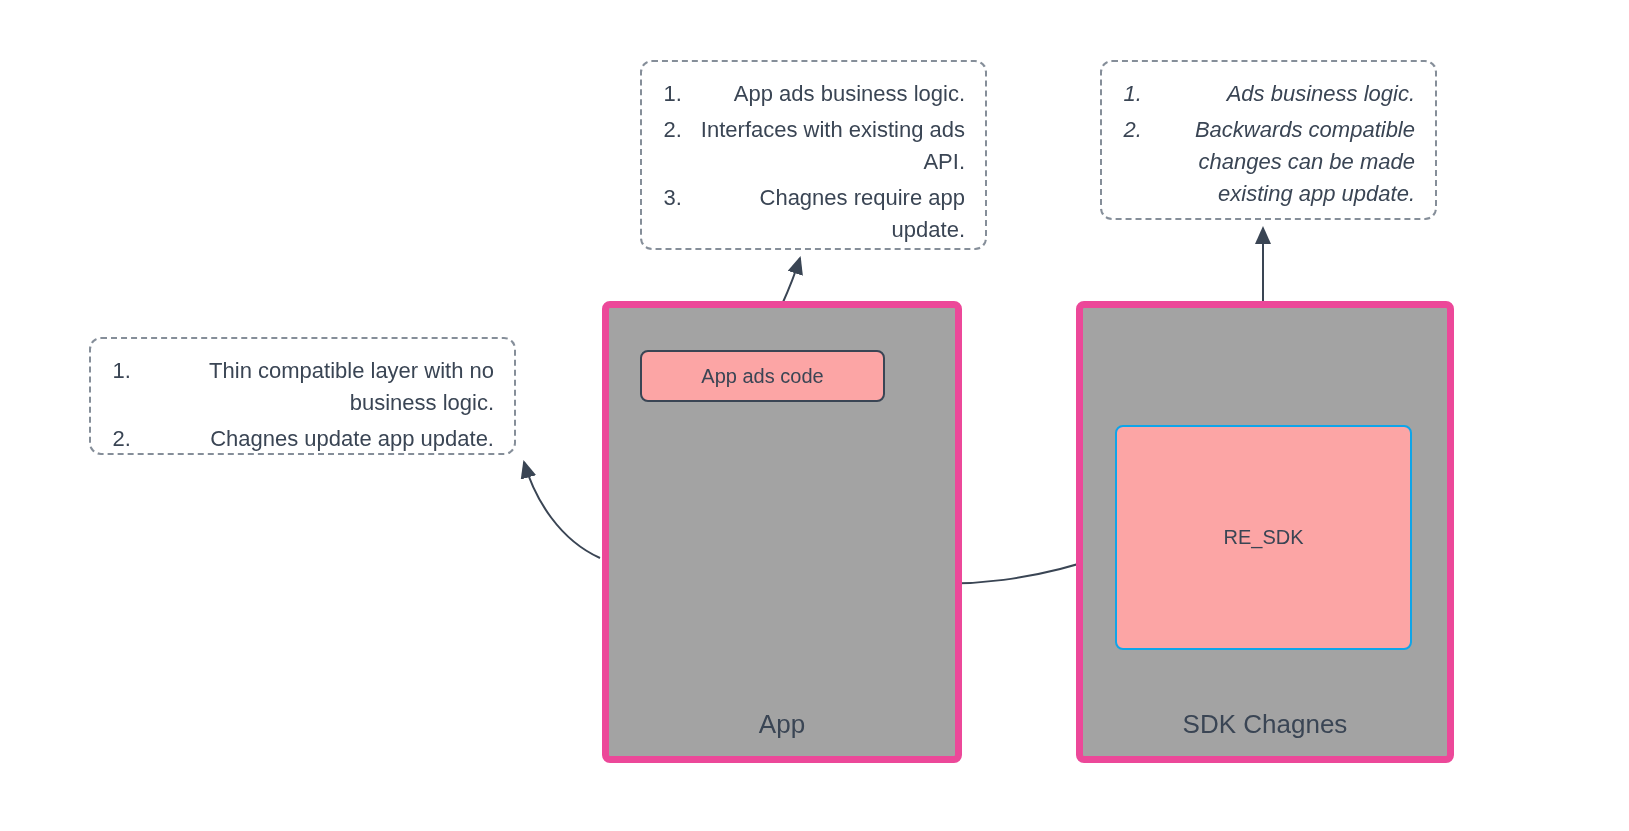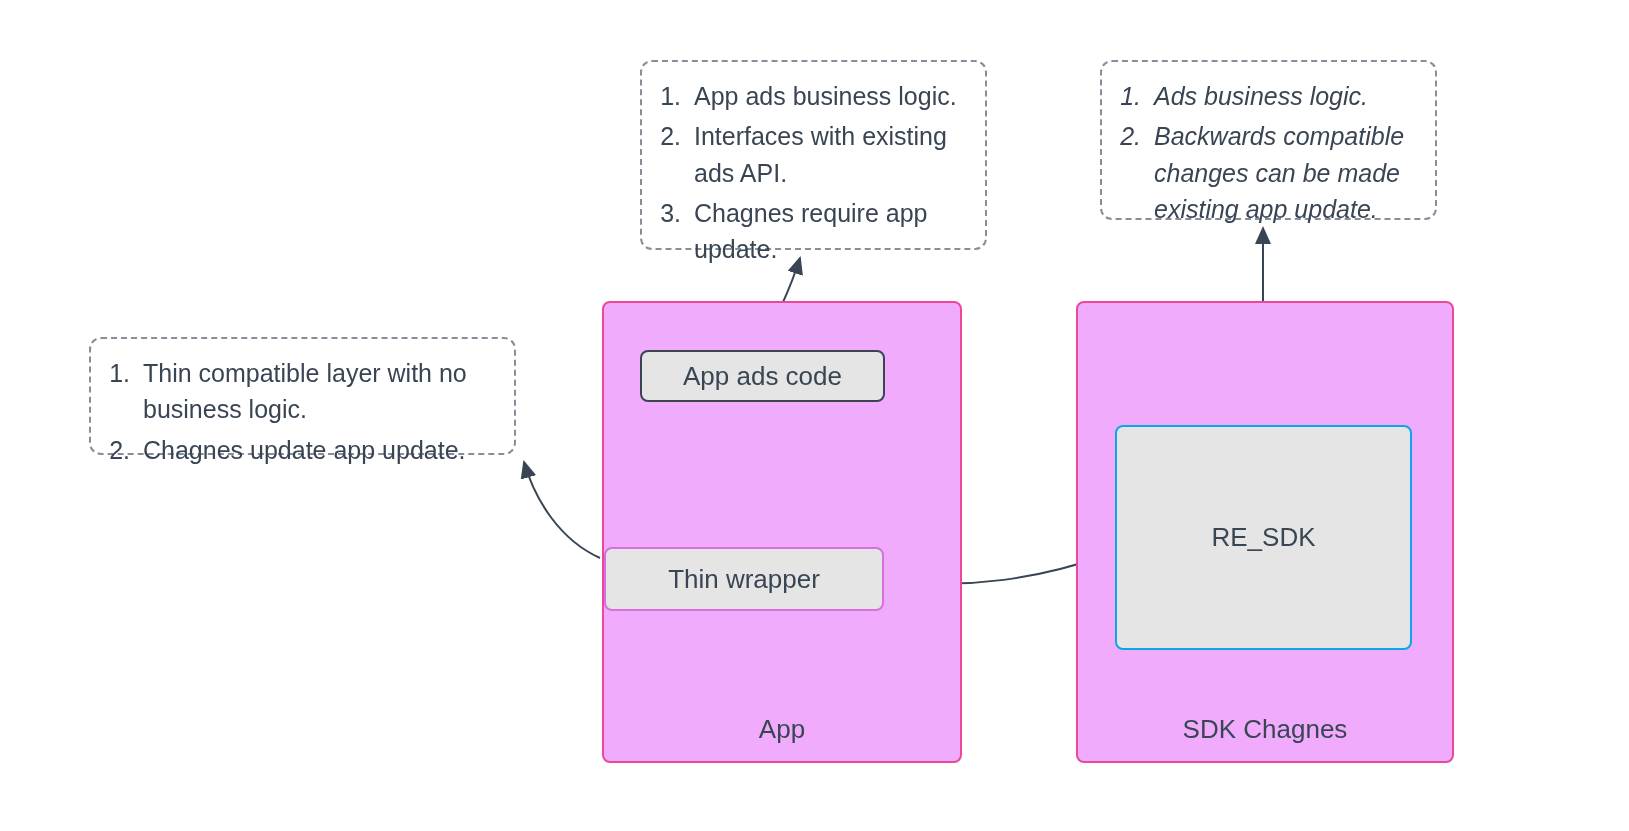--- a/index.html
+++ b/index.html
@@ -11,50 +11,51 @@
       position: relative;
       color: #3a4554;
     }
     .canvas { position: absolute; inset: 0; }
 
     .dashed-box {
       position: absolute;
       border: 2px dashed #858e99;
       border-radius: 12px;
       padding: 16px 20px 16px 28px;
-      font-size: 25px;
+      font-size: 22px;
       line-height: 1.45;
       color: #3a4554;
+      text-align: right;
     }
     .dashed-box ol {
       padding-left: 18px;
       margin: 0;
     }
     .dashed-box li {
       padding-left: 6px;
       margin-bottom: 4px;
     }
 
     .solid-box {
       position: absolute;
-      border: 2px solid #ec4899;
+      border: 7px solid #ec4899;
       border-radius: 8px;
-      background: #f0abfc;
+      background: #a3a3a3;
       font-size: 22px;
       color: #3a4554;
     }
 
     .inner-box {
       position: absolute;
       display: flex;
       align-items: center;
       justify-content: center;
-      font-size: 26px;
+      font-size: 20px;
       border-radius: 8px;
-      background: #e5e5e5;
+      background: #fca5a5;
     }
 
     #box-left { left: 89px; top: 337px; width: 427px; height: 118px; }
     #box-top-center { left: 640px; top: 60px; width: 347px; height: 190px; }
     #box-top-right { left: 1100px; top: 60px; width: 337px; height: 160px; font-style: italic; }
 
     #container-app { left: 602px; top: 301px; width: 360px; height: 462px; }
     #container-sdk { left: 1076px; top: 301px; width: 378px; height: 462px; }
 
     .container-label {
@@ -131,21 +132,18 @@
   </div>
 
   <div id="container-sdk" class="solid-box">
     <div class="container-label">SDK Chagnes</div>
   </div>
 
   <div id="app-ads-code" class="inner-box">
     <span>App ads code</span>
   </div>
 
-  <div id="thin-wrapper" class="inner-box">
-    <span>Thin wrapper</span>
-  </div>
 
   <div id="re-sdk" class="inner-box">
     <span>RE_SDK</span>
   </div>
 
 </div>
 
 </body></html>

